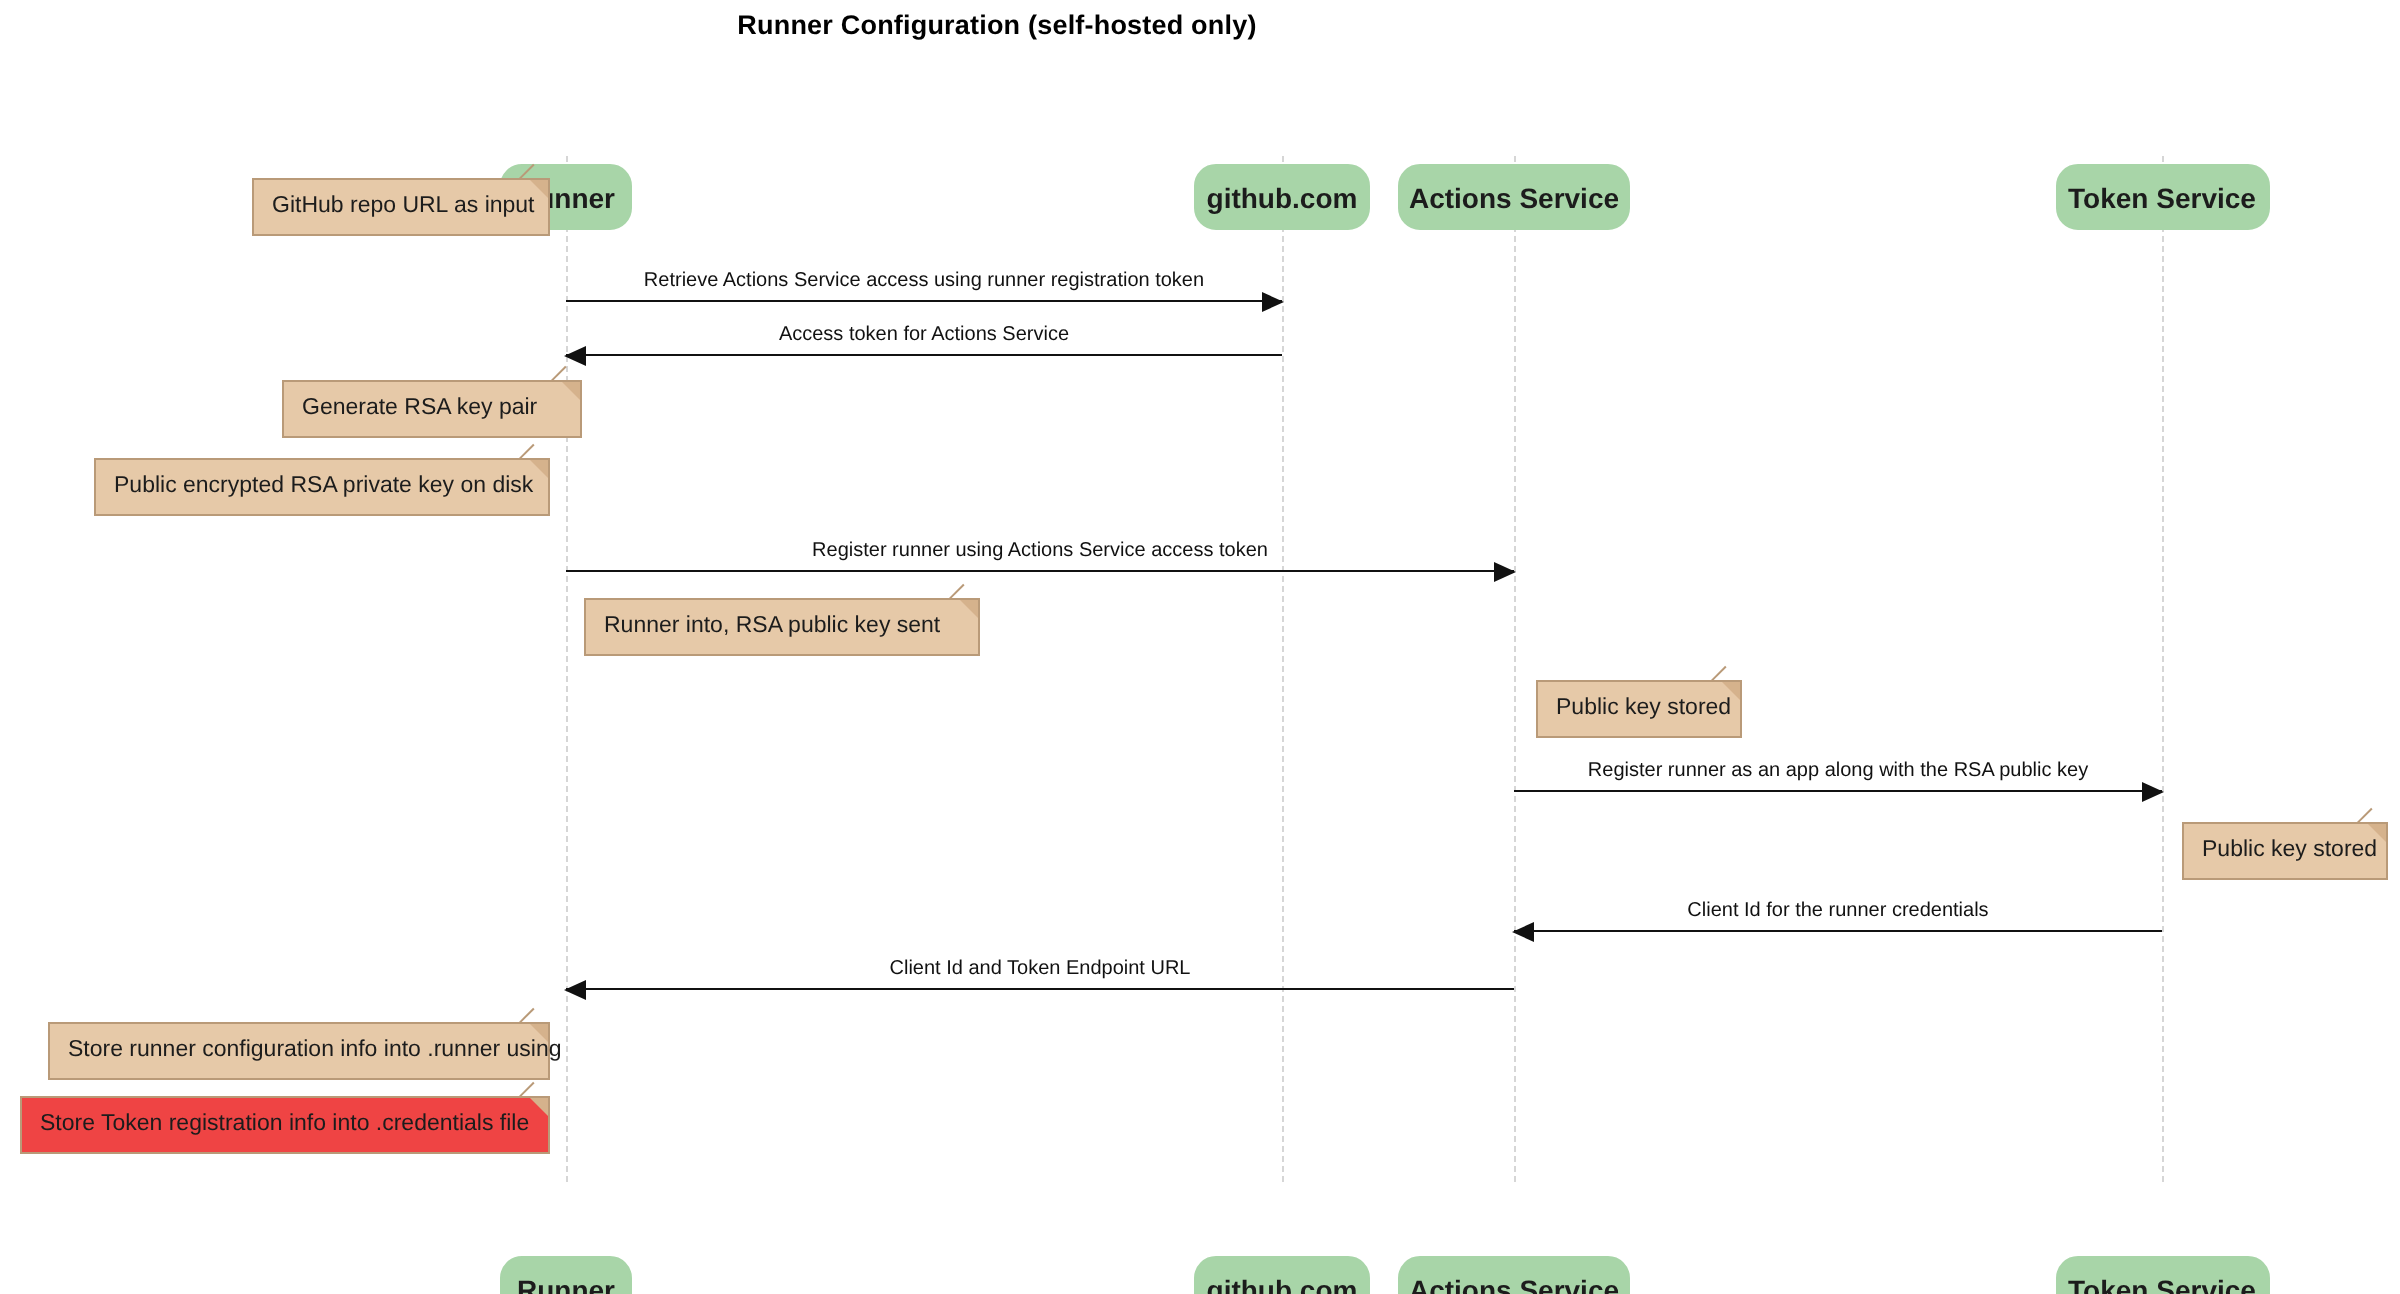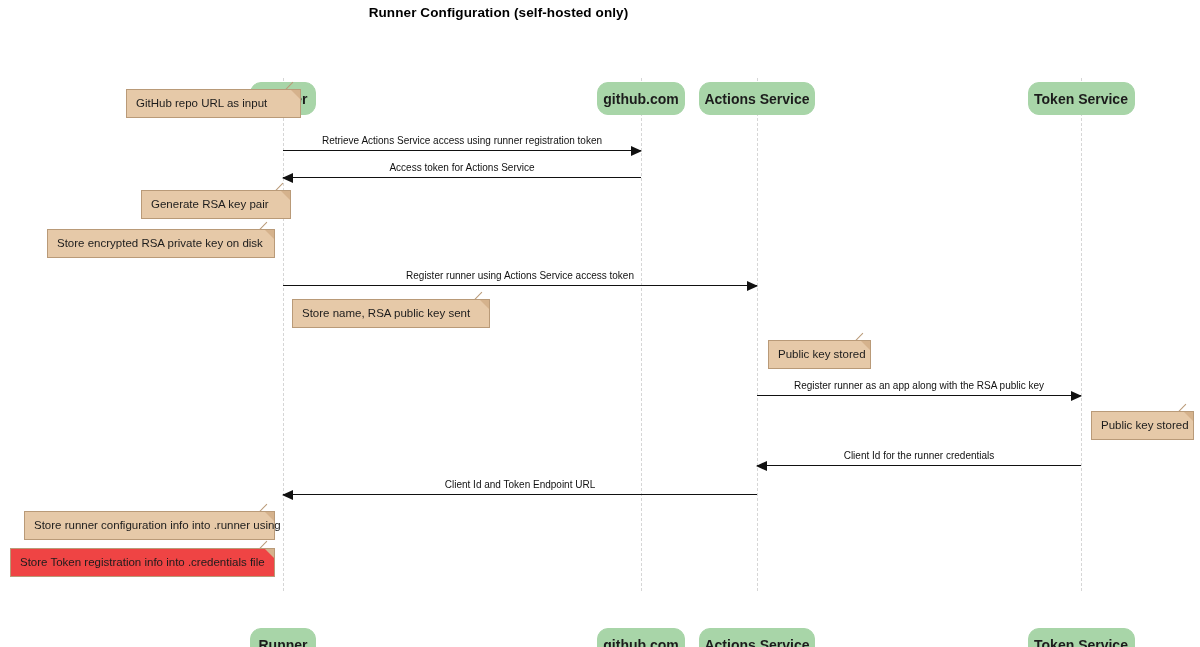--- a/index.html
+++ b/index.html
@@ -162,37 +162,37 @@
       <div class="msg" style="left: 757px; top: 465px; width: 324px; border-top-color: rgb(17, 17, 17);">
         <div class="arrowhead left"></div>
         <div class="msg-label">Client Id for the runner credentials</div>
       </div>
       <div class="msg" style="left: 283px; top: 494px; width: 474px; border-top-color: rgb(17, 17, 17);">
         <div class="arrowhead left"></div>
         <div class="msg-label">Client Id and Token Endpoint URL</div>
       </div>
     </div>
   <div id="notes-layer">
-      <div class="note" style="left: 126px; top: 89px; width: 175px; height: 29px; background: rgb(230, 201, 168); border-color: rgb(185, 154, 120);">
+      <div class="note" style="left: 126px; top: 89px; width: 149px; height: 29px; background: rgb(230, 201, 168); border-color: rgb(185, 154, 120);">
         <span>GitHub repo URL as input</span>
         <span class="fold"></span>
         <span class="fold-edge"></span>
       </div>
       <div class="note" style="left: 141px; top: 190px; width: 150px; height: 29px; background: rgb(230, 201, 168); border-color: rgb(185, 154, 120);">
         <span>Generate RSA key pair</span>
         <span class="fold"></span>
         <span class="fold-edge"></span>
       </div>
       <div class="note" style="left: 47px; top: 229px; width: 228px; height: 29px; background: rgb(230, 201, 168); border-color: rgb(185, 154, 120);">
-        <span>Store encrypted RSA private key on disk</span>
+        <span>Public encrypted RSA private key on disk</span>
         <span class="fold"></span>
         <span class="fold-edge"></span>
       </div>
       <div class="note" style="left: 292px; top: 299px; width: 198px; height: 29px; background: rgb(230, 201, 168); border-color: rgb(185, 154, 120);">
-        <span>Store name, RSA public key sent</span>
+        <span>Runner into, RSA public key sent</span>
         <span class="fold"></span>
         <span class="fold-edge"></span>
       </div>
       <div class="note" style="left: 768px; top: 340px; width: 103px; height: 29px; background: rgb(230, 201, 168); border-color: rgb(185, 154, 120);">
         <span>Public key stored</span>
         <span class="fold"></span>
         <span class="fold-edge"></span>
       </div>
       <div class="note" style="left: 1091px; top: 411px; width: 103px; height: 29px; background: rgb(230, 201, 168); border-color: rgb(185, 154, 120);">
         <span>Public key stored</span>

